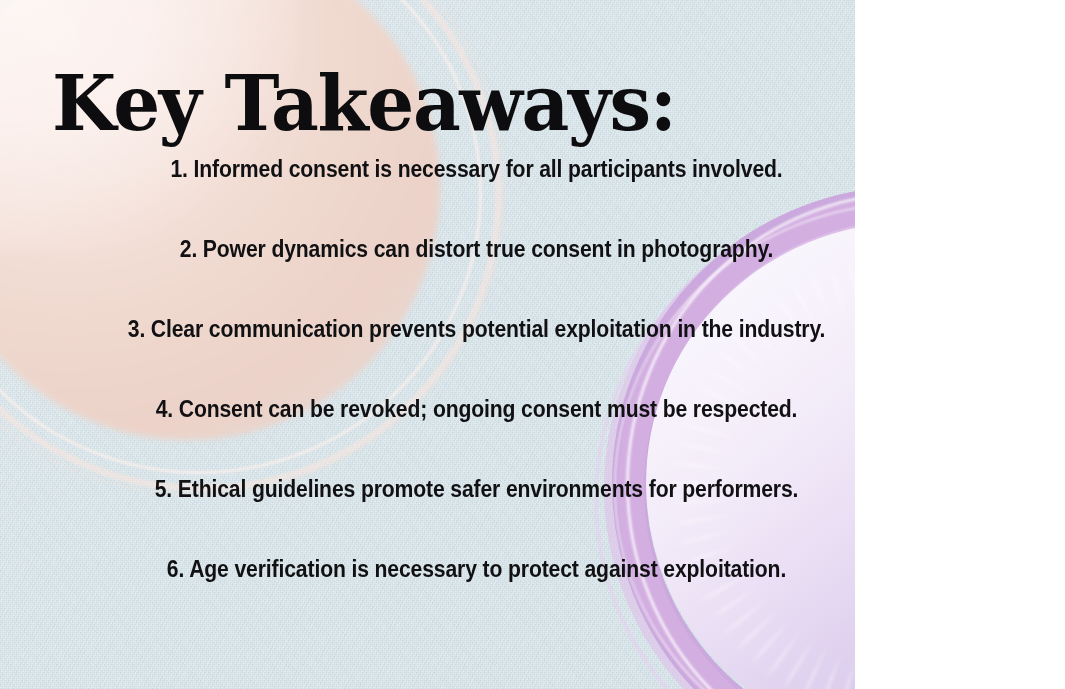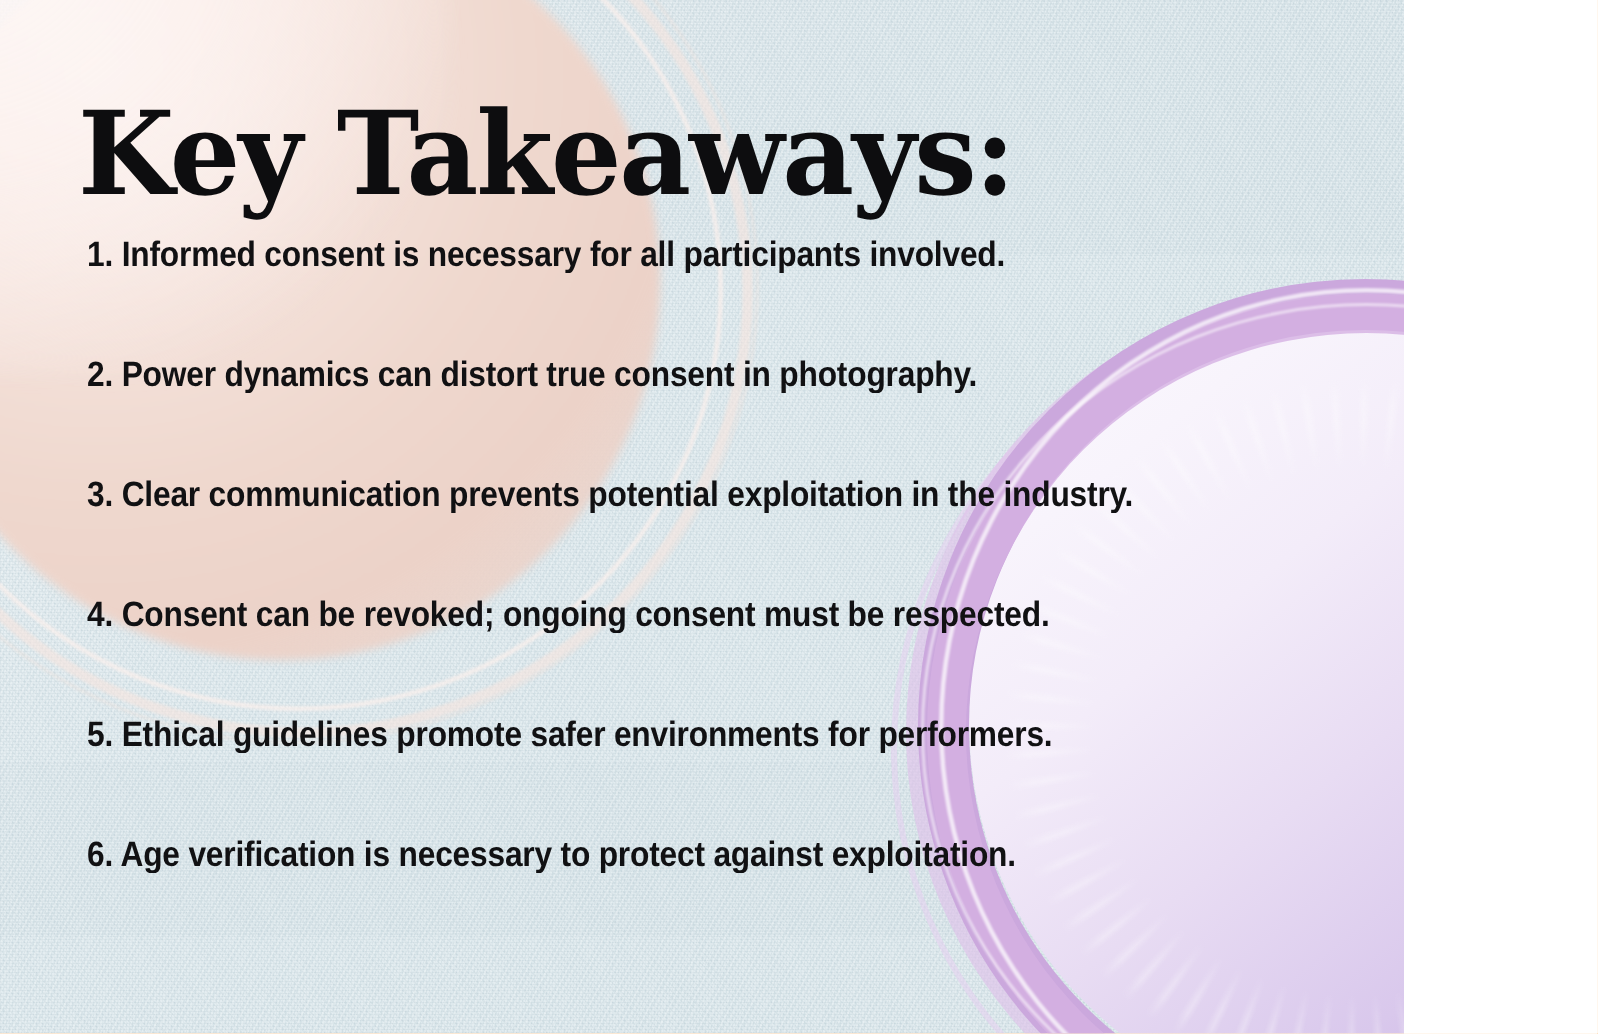--- a/index.html
+++ b/index.html
@@ -4,24 +4,24 @@
 <title>Key Takeaways</title>
 <style>
   html, body {
     margin: 0;
     padding: 0;
     background: #ffffff;
   }
 
   #canvas {
     position: relative;
-    width: 936px;
+    width: 855px;
     height: 689px;
     overflow: hidden;
-    background: #fdba74;
+    background: #15803d;
     font-family: "Liberation Sans", sans-serif;
   }
 
   
   .bg-base {
     position: absolute;
     inset: 0;
     background:
       linear-gradient(135deg, #e6eef1 0%, #dfeaee 40%, #dcE8ec 100%);
   }
@@ -227,20 +227,21 @@
   }
 
   .takeaway-list {
     position: absolute;
     left: 58px;
     top: 152px;
     width: 930px;
     margin: 0;
     padding: 0;
     list-style: none;
+    text-align: center;
   }
   .takeaway-item {
     height: 80px;
     line-height: 34px;
     font-family: "Liberation Sans", "DejaVu Sans", sans-serif;
     font-weight: 700;
     font-size: 23.5px;
     letter-spacing: -.15px;
     color: #111113;
     white-space: nowrap;

